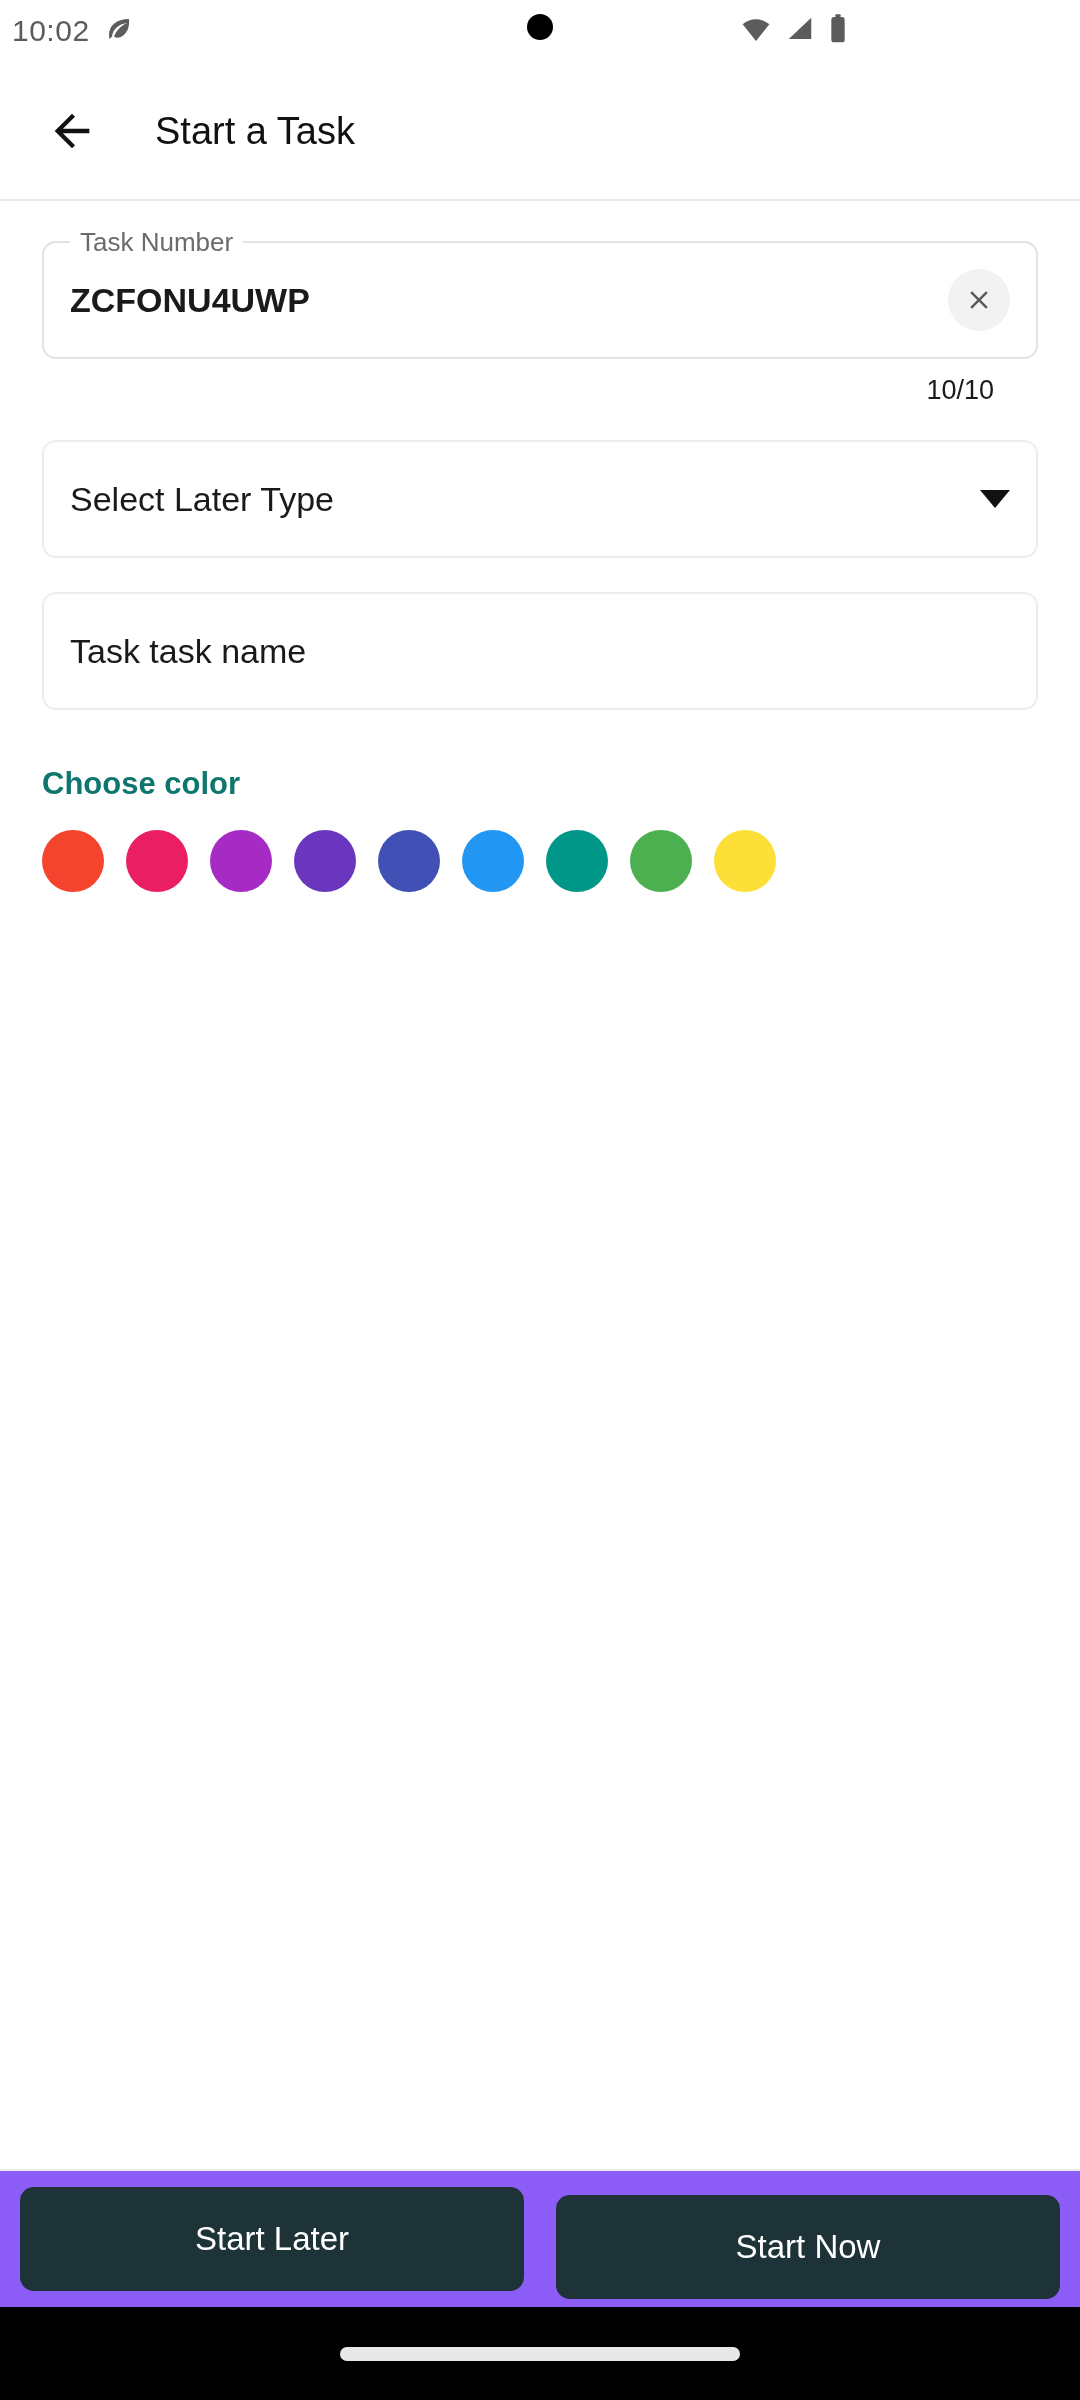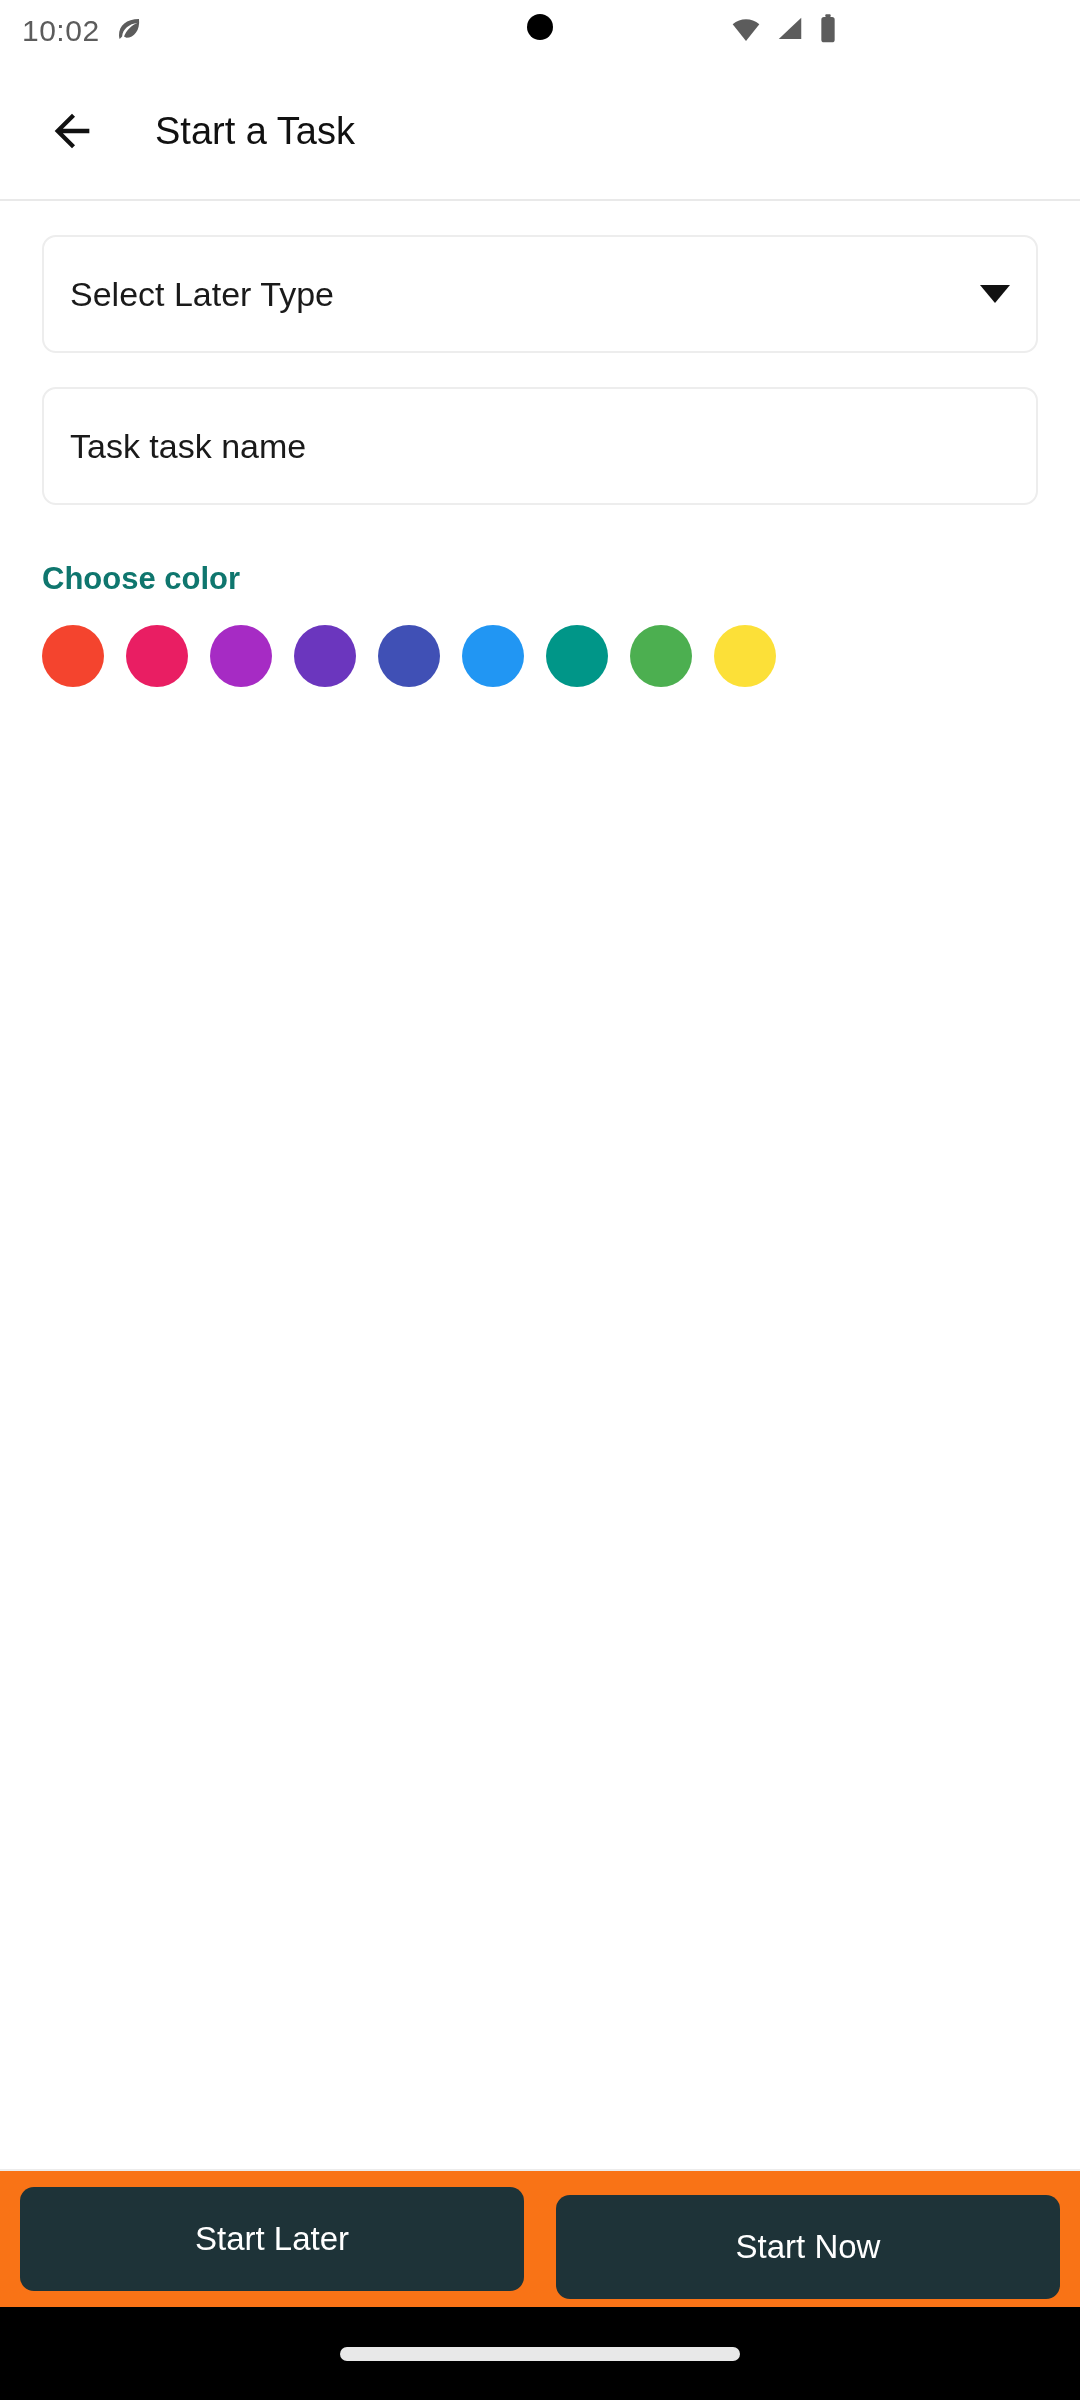--- a/index.html
+++ b/index.html
@@ -8,21 +8,21 @@
     background:#ffffff;
     font-family:"Liberation Sans", sans-serif;
     overflow:hidden;
   }
   .screen { position:relative; width:1080px; height:2400px; background:#fff; }
 
   
   .statusbar {
     position:absolute; top:0; left:0; width:860px; height:62px;
     display:flex; align-items:center; justify-content:space-between;
-    padding:0 22px; background:#fff;
+    padding:0 12px; background:#fff;
   }
   .sb-left { display:flex; align-items:center; gap:14px; }
   .sb-time { font-size:30px; color:#5c5c5c; letter-spacing:.5px; }
   .sb-right { display:flex; align-items:center; gap:13px; }
   .punch {
     position:absolute; top:14px; left:50%; transform:translateX(-50%);
     width:26px; height:26px; border-radius:50%; background:#000;
   }
 
   
@@ -83,21 +83,21 @@
   .swatches { display:flex; gap:22px; margin:28px 0 0 42px; }
   .swatch { width:62px; height:62px; border-radius:50%; flex-shrink:0; }
 
   
   .actionbar-divider {
     position:absolute; left:0; bottom:229px; width:1080px; height:2px;
     background:#ececec;
   }
   .actionbar {
     position:absolute; left:0; bottom:93px; width:1080px; height:136px;
-    display:flex; align-items:center; gap:32px; padding:0 20px; background:#f97316;
+    display:flex; align-items:center; gap:32px; padding:0 20px; background:#8b5cf6;
   }
   .action-btn {
     flex:1; height:104px; border-radius:14px;
     display:flex; align-items:center; justify-content:center;
     color:#ffffff; font-size:33px;
   }
 
   
   .navbar {
     position:absolute; left:0; bottom:0; width:1080px; height:93px;
@@ -145,20 +145,32 @@
       <svg width="52" height="52" viewBox="0 0 24 24">
         <path d="M20 11H7.8l5.6-5.6L12 4l-8 8 8 8 1.4-1.4L7.8 13H20z" fill="#111"></path>
       </svg>
     </div>
     <span class="header-title">Start a Task</span>
   </div>
   <div class="header-divider"></div>
 
   <div class="content">
 
+    <div class="field-wrap">
+      <div class="outlined-field">
+        <span class="notch-label">Task Number</span>
+        <span class="field-value">ZCFONU4UWP</span>
+        <span class="clear-btn">
+          <svg width="30" height="30" viewBox="0 0 24 24">
+            <path d="M19 6.4L17.6 5 12 10.6 6.4 5 5 6.4 10.6 12 5 17.6 6.4 19 12 13.4 17.6 19 19 17.6 13.4 12z" fill="#5a5a5a"></path>
+          </svg>
+        </span>
+      </div>
+      <div class="counter">10/10</div>
+    </div>
 
     <div class="plain-field">
       <span class="ph">Select Later Type</span>
       <span class="caret-down"></span>
     </div>
 
     <div class="plain-field">
       <span class="ph">Task task name</span>
     </div>
 

